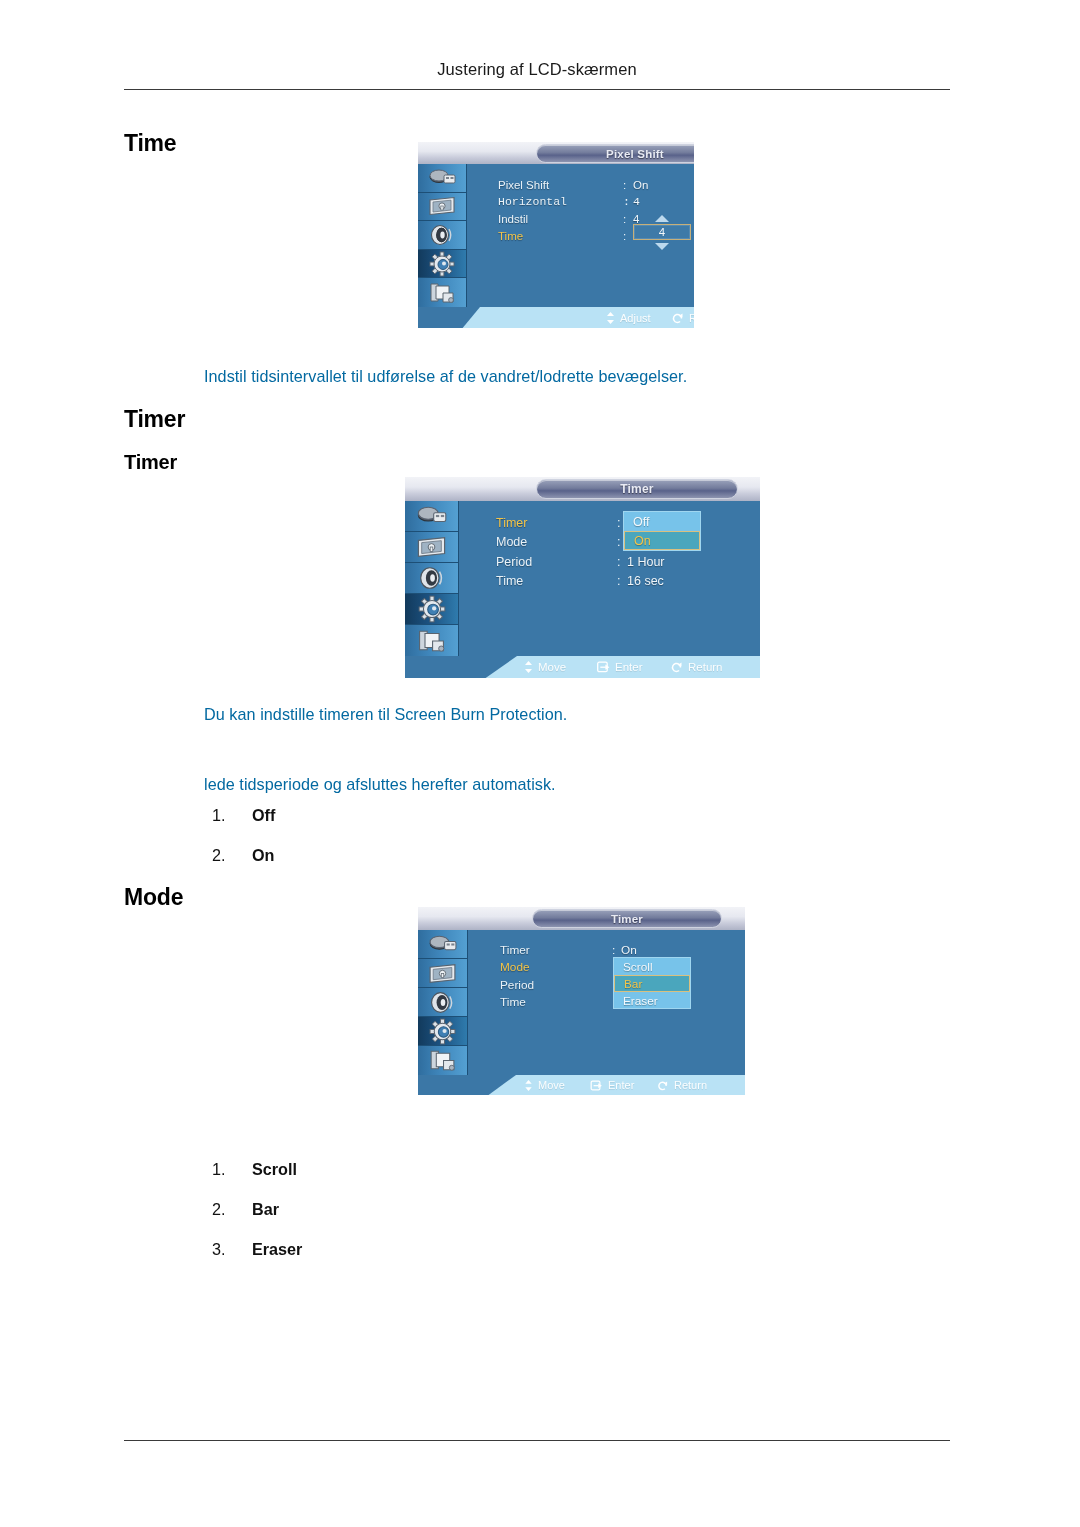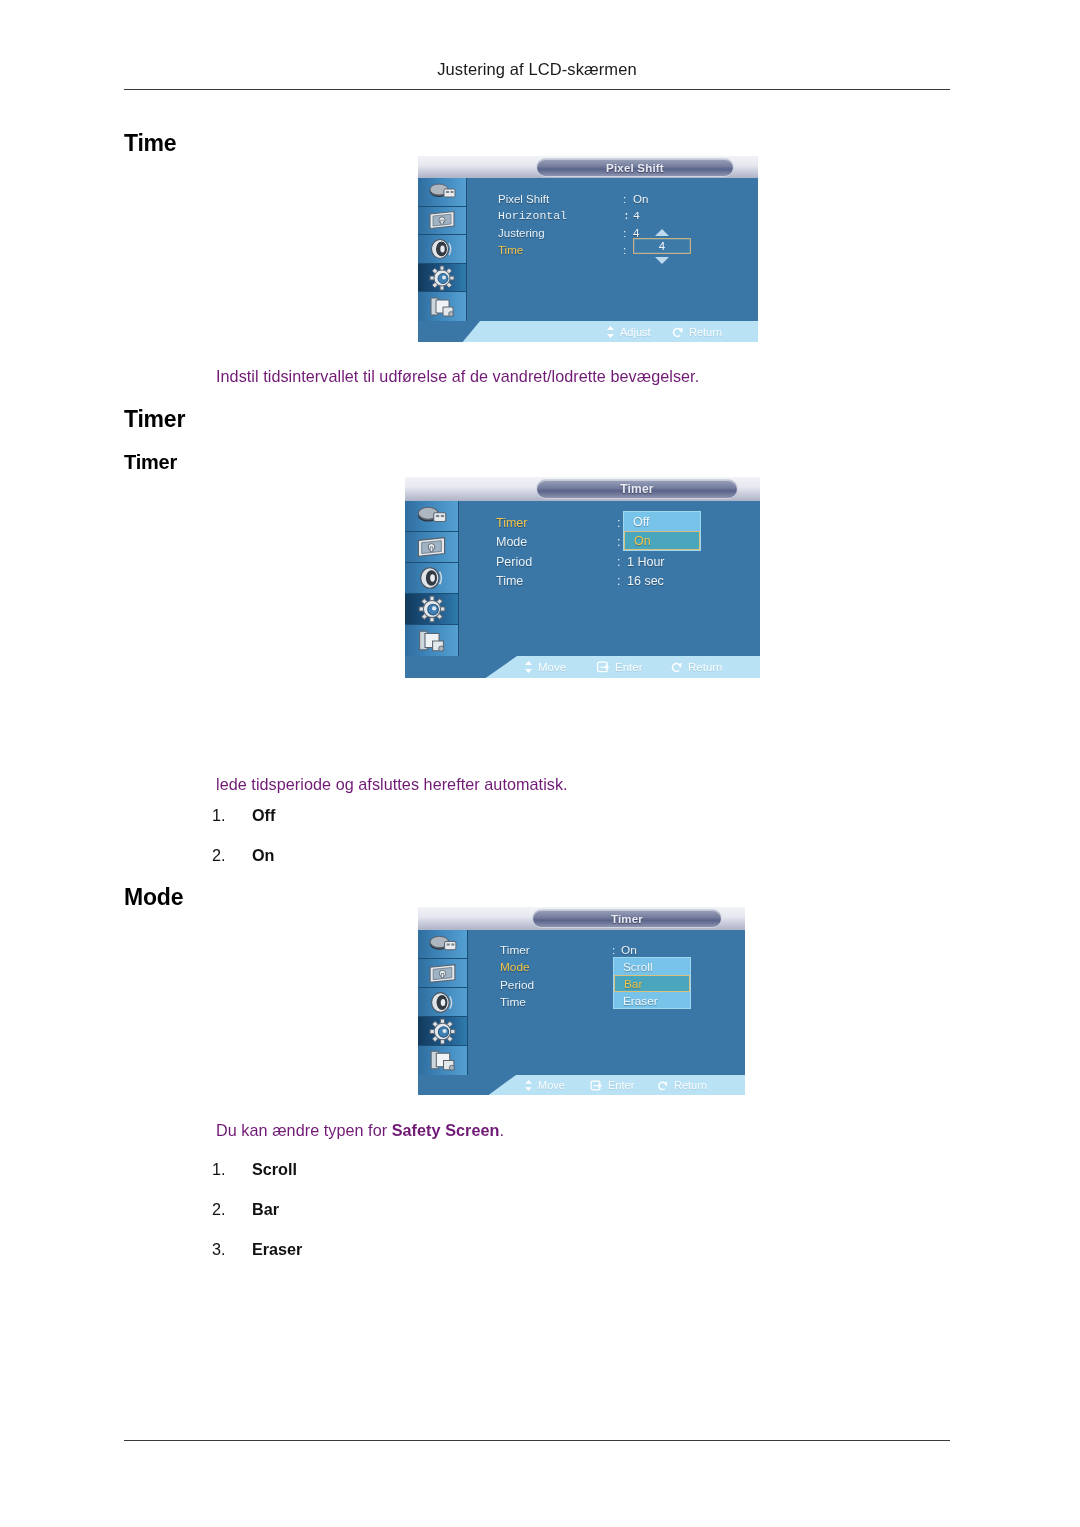--- a/index.html
+++ b/index.html
@@ -65,24 +65,24 @@
     left: 124px;
     font-size: 20px;
     font-weight: bold;
     color: #000;
     letter-spacing: -0.2px;
   }
 
   
   .para {
     position: absolute;
-    left: 216px;
+    left: 204px;
     font-size: 16.2px;
     line-height: 24px;
-    color: #701a75;
+    color: #0369a1;
     letter-spacing: 0.05px;
   }
   .para b { font-weight: bold; }
 
   .listitem {
     position: absolute;
     left: 212px;
     font-size: 16.2px;
     color: #111;
     white-space: nowrap;
@@ -260,21 +260,21 @@
 </head>
 <body>
 
 <div class="page">
 
   <div class="running-head">Justering af LCD-skærmen</div>
   <div class="head-rule"></div>
 
   <div class="h1" style="top:130px;">Time</div>
 
-  <div class="osd" id="osd1" style="left:418px; top:156px; width:340px; height:186px;">
+  <div class="osd" id="osd1" style="left:418px; top:142px; width:276px; height:186px;">
     <div class="osd-titlebar" style="height:22px;">
       <div class="osd-titlepill" style="left:118px; top:2px; width:196px; height:17px; font-size:11.5px;">Pixel Shift</div>
     </div>
 
     <div class="osd-body" style="top:22px; height:143px;">
       <div class="osd-sidebar" style="width:49px; height:143px;">
         <div class="osd-iconcell" style="height:28.6px;">
           <svg width="30" height="20" viewBox="0 0 30 20">
             <ellipse cx="12" cy="9" rx="9" ry="5.5" fill="#4d5661" stroke="#2c333b" stroke-width="1"></ellipse>
             <ellipse cx="12" cy="7.5" rx="9" ry="5.5" fill="#aeb6bf" stroke="#596270" stroke-width="1"></ellipse>
@@ -335,21 +335,21 @@
           <span class="osd-label">Pixel Shift</span>
           <span class="osd-colon" style="left:125px; font-size:11.5px;">:</span>
           <span class="osd-value" style="left:135px; font-size:11.5px;">On</span>
         </div>
         <div class="osd-row" style="height:17px; font-size:11.5px;font-family:Liberation Mono, monospace;">
           <span class="osd-label">Horizontal</span>
           <span class="osd-colon" style="left:125px; font-size:11.5px;">:</span>
           <span class="osd-value" style="left:135px; font-size:11.5px;">4</span>
         </div>
         <div class="osd-row" style="height:17px; font-size:11.5px;">
-          <span class="osd-label">Justering</span>
+          <span class="osd-label">Indstil</span>
           <span class="osd-colon" style="left:125px; font-size:11.5px;">:</span>
           <span class="osd-value" style="left:135px; font-size:11.5px;">4</span>
         </div>
         <div class="osd-row" style="height:17px; font-size:11.5px;">
           <span class="osd-label sel">Time</span>
           <span class="osd-colon" style="left:125px; font-size:11.5px;">:</span>
         </div>
       </div>
 
       <div class="osd-spinner" style="left:215px; top:60px; width:58px; height:16px; font-size:11.5px;">
@@ -501,20 +501,21 @@
           <svg width="12" height="12" viewBox="0 0 12 12">
             <path d="M9.5 6.5a4 4 0 1 0-1.4 3" stroke="#ffffff" stroke-width="1.5" fill="none"></path>
             <polygon points="10.5,1.5 10.5,5.5 6.8,4" fill="#ffffff"></polygon>
           </svg>
         </span>
         <span class="hlabel">Return</span>
       </div>
     </div>
   </div>
 
+  <div class="para" style="top:702px; width:740px;">Du kan indstille timeren til Screen Burn Protection.</div>
 
   <div class="para" style="top:748px; width:760px;">
     <br>
     <span>lede tidsperiode og afsluttes herefter automatisk.</span>
   </div>
 
   <div class="listitem" style="top:806px;">
     <span class="num">1.</span><span class="txt">Off</span>
   </div>
   <div class="listitem" style="top:846px;">
@@ -637,23 +638,20 @@
           <svg width="12" height="11" viewBox="0 0 12 12">
             <path d="M9.5 6.5a4 4 0 1 0-1.4 3" stroke="#ffffff" stroke-width="1.5" fill="none"></path>
             <polygon points="10.5,1.5 10.5,5.5 6.8,4" fill="#ffffff"></polygon>
           </svg>
         </span>
         <span class="hlabel">Return</span>
       </div>
     </div>
   </div>
 
-  <div class="para" style="top:1118px; width:740px;">
-    <span>Du kan ændre typen for </span><b>Safety Screen</b><span>.</span>
-  </div>
 
   <div class="listitem" style="top:1160px;">
     <span class="num">1.</span><span class="txt">Scroll</span>
   </div>
   <div class="listitem" style="top:1200px;">
     <span class="num">2.</span><span class="txt">Bar</span>
   </div>
   <div class="listitem" style="top:1240px;">
     <span class="num">3.</span><span class="txt">Eraser</span>
   </div>

